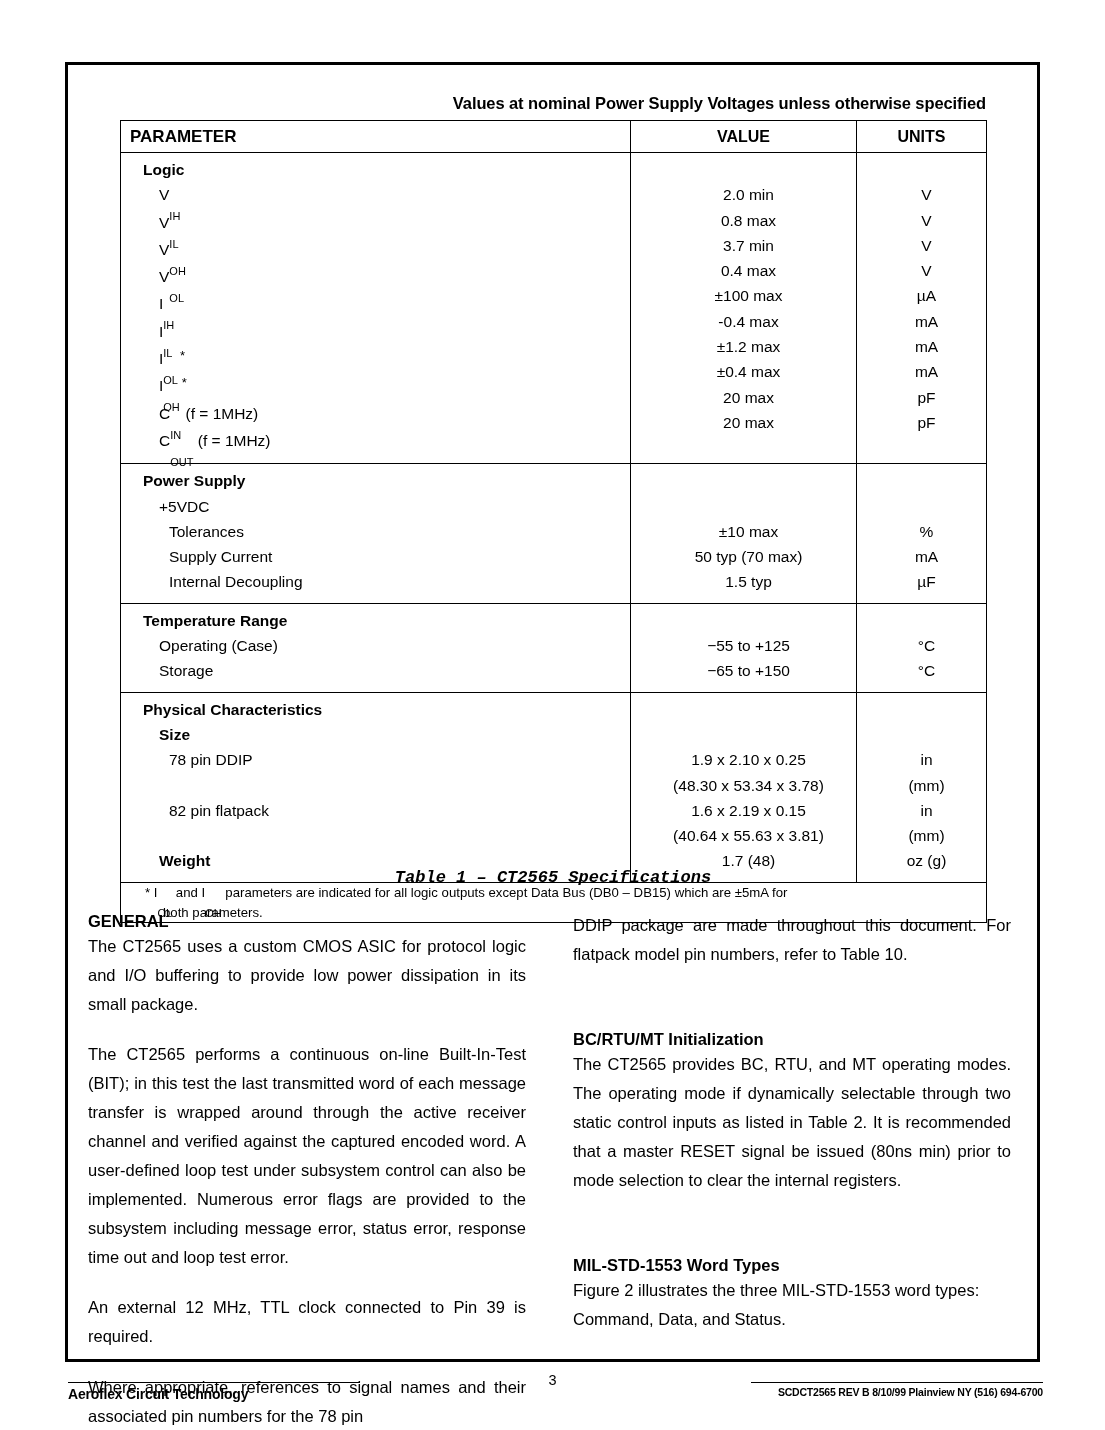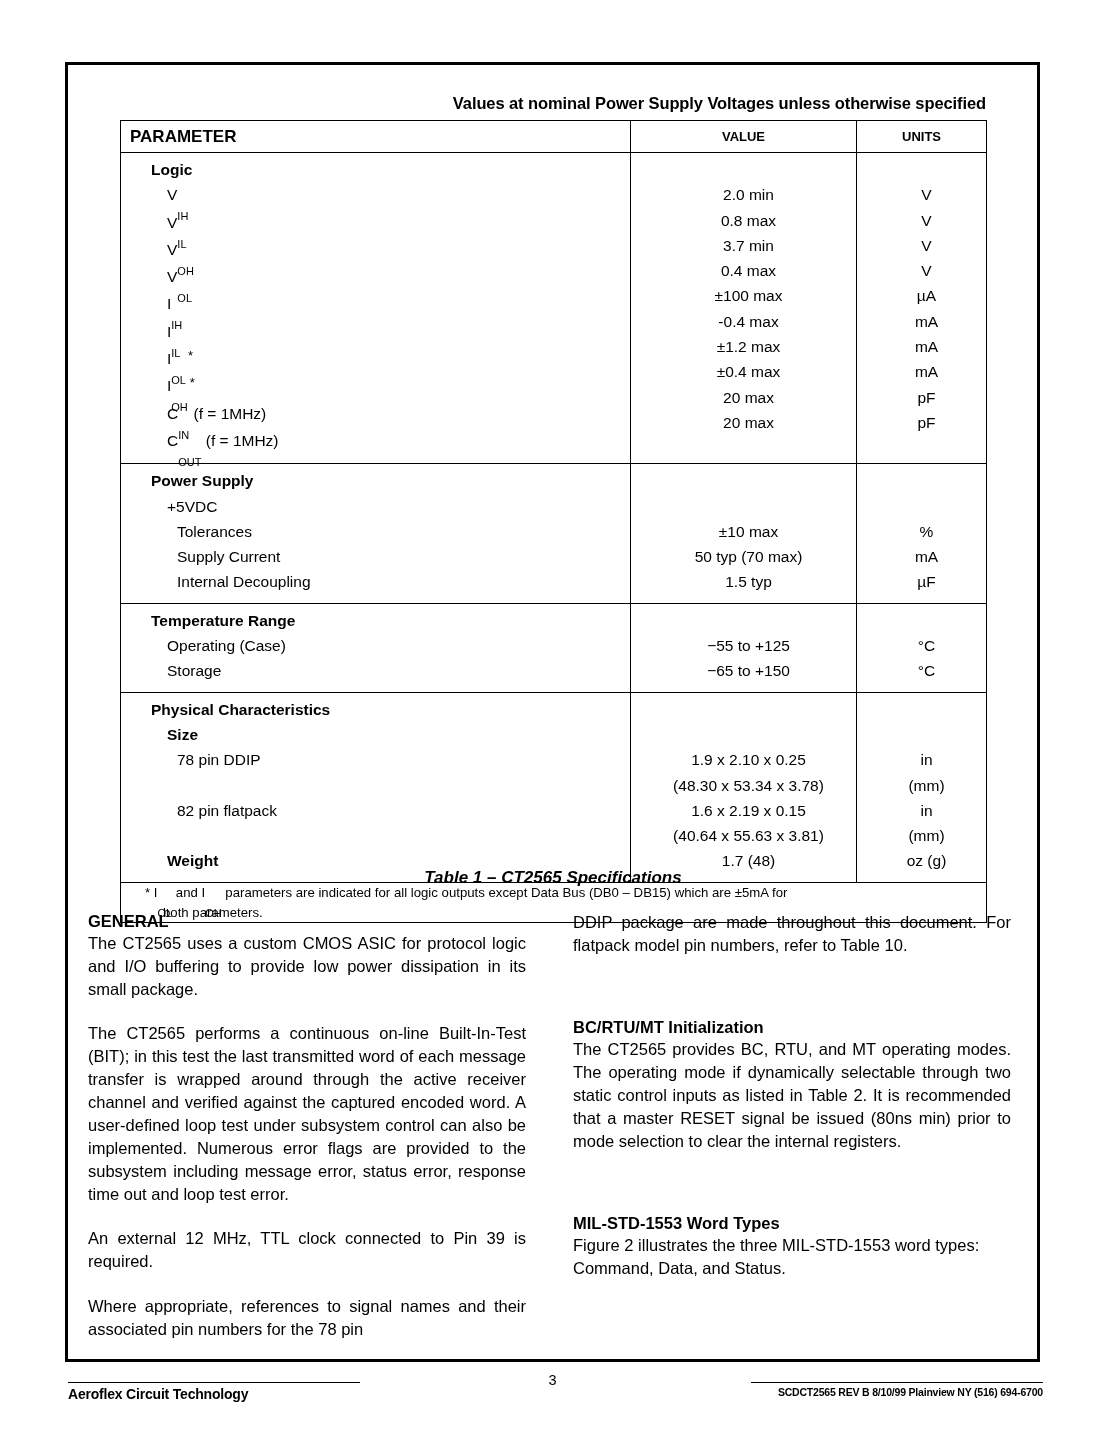--- a/index.html
+++ b/index.html
@@ -61,28 +61,28 @@
     border-bottom-width: 3px;
     height: 31px;
   }
   .hdr .p {
     font-size: 17px;
     font-weight: bold;
     padding-left: 9px;
     line-height: 31px;
   }
   .hdr .v, .hdr .u {
-    font-size: 13px;
+    font-size: 16px;
     font-weight: bold;
     text-align: center;
     line-height: 31px;
   }
 
   
-  .grp .pcol { padding: 4px 0 8px 8px; }
+  .grp .pcol { padding: 4px 0 8px 0; }
   .grp .vcol, .grp .ucol { padding: 4px 0 8px 10px; }
 
   .lines { font-size: 15.5px; line-height: 25.3px; }
   .lines.val, .lines.uni { text-align: center; }
 
   .ln { white-space: nowrap; }
   .ln.blankline { visibility: hidden; }
   .b { font-weight: bold; }
 
   .i0  { padding-left: 22px; }
@@ -118,20 +118,21 @@
   
   .fig-caption {
     position: absolute;
     left: 120px;
     top: 868px;
     width: 866px;
     text-align: center;
     font-size: 17px;
     font-weight: bold;
     font-style: italic;
+    font-family: Liberation Mono, monospace;
   }
 
   
   .col-left {
     position: absolute;
     left: 88px;
     top: 911px;
     width: 438px;
   }
   .col-right {
@@ -141,21 +142,21 @@
     width: 438px;
   }
   .body-head {
     font-size: 16.5px;
     font-weight: bold;
     line-height: 21px;
     margin: 0 0 0 0;
   }
   .body-p {
     font-size: 16.5px;
-    line-height: 23px;
+    line-height: 29px;
     text-align: justify;
     margin: 0;
     hyphens: none;
   }
   .body-p.nojust { text-align: left; }
   .gap { height: 21.2px; }
   .gap-lg { height: 60px; }
 
   
   .footer-left {

